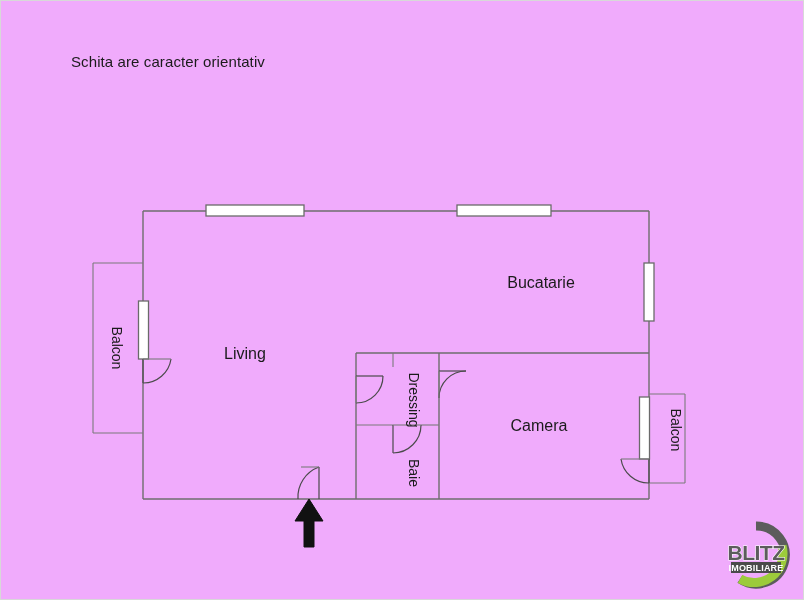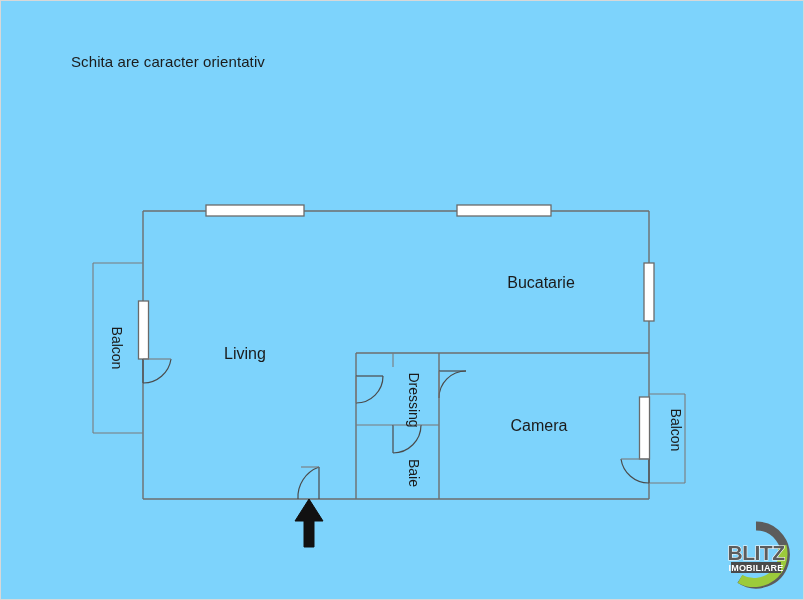--- a/index.html
+++ b/index.html
@@ -7,21 +7,21 @@
     padding: 0;
     background: #ffffff;
   }
   body {
     font-family: "Liberation Sans", sans-serif;
   }
   #screen {
     position: relative;
     width: 804px;
     height: 600px;
-    background: #7dd3fc;
+    background: #f0abfc;
     border: 1px solid #d8d8d8;
     box-sizing: border-box;
     overflow: hidden;
   }
   #plan-title {
     position: absolute;
     left: 70px;
     top: 52px;
     font-size: 15px;
     color: #1b1b1b;

